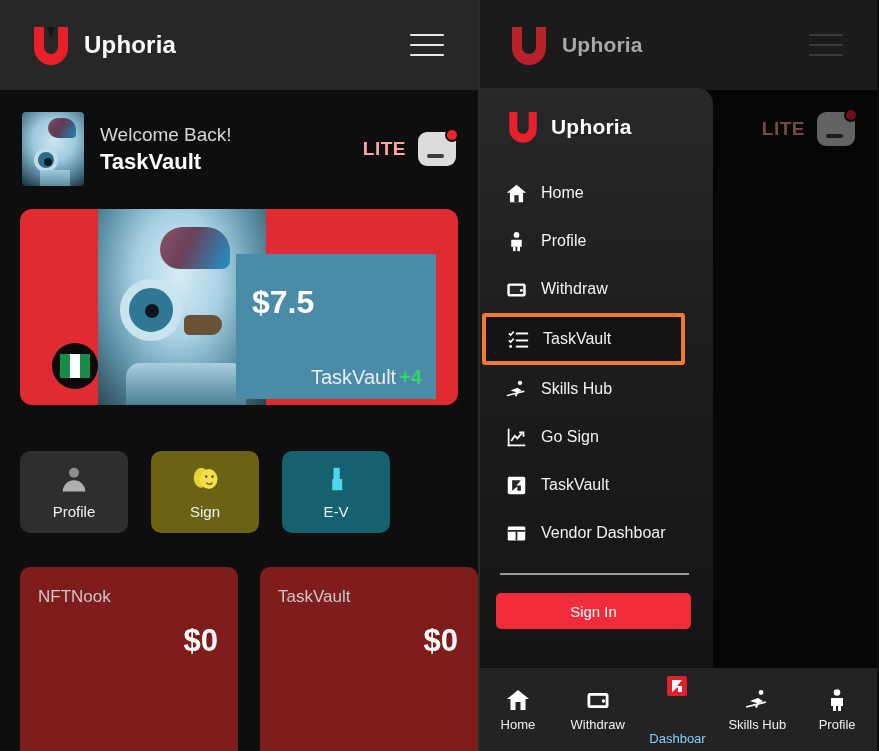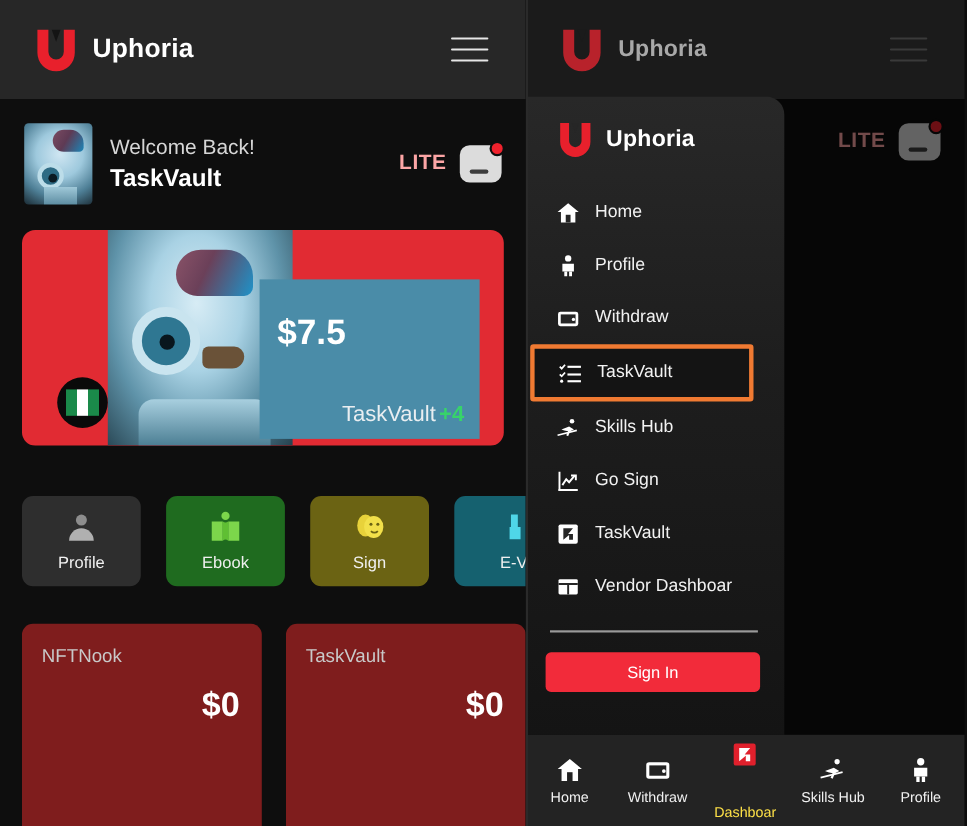--- a/index.html
+++ b/index.html
@@ -229,21 +229,21 @@
   
   .bottomnav{
     position:absolute; left:0; bottom:0; width:100%; height:83px;
     background:#232323; display:flex; align-items:center; z-index:45;
   }
   .bn-item{
     flex:1 1 0; display:flex; flex-direction:column; align-items:center;
     justify-content:center; gap:5px; cursor:pointer; height:100%;
   }
   .bn-label{ color:#f0f0f0; font-size:13px; text-align:center; line-height:15px; }
-  .bn-item.active .bn-label{ color:#fde047;margin-top:28px; }
+  .bn-item.active .bn-label{ color:#7dd3fc;margin-top:28px; }
   .bn-icon{ width:24px; height:24px; display:block; }
 </style>
 </head>
 <body>
 
 <div id="root">
 
   <div class="panel-left">
 
     <div class="appbar">
@@ -302,29 +302,20 @@
       </div>
     </div>
 
     <div class="tiles">
       <div class="tile profile">
         <svg class="tile-icon" viewBox="0 0 24 24">
           <circle cx="12" cy="7" r="4" fill="#8d8d8d"></circle>
           <path d="M3 22a9 9 0 0 1 18 0z" fill="#b0b0b0"></path>
         </svg>
         <div class="tile-label">Profile</div>
-      </div>
-      <div class="tile ebook">
-        <svg class="tile-icon" viewBox="0 0 24 24">
-          <circle cx="12" cy="4" r="3" fill="#7cd64b"></circle>
-          <path d="M2 8h8v14H2z" fill="#7cd64b"></path>
-            <path d="M14 8h8v14h-8z" fill="#7cd64b"></path>
-          <path d="M10 8c1.5 1 2.5 1 4 0v14c-1.5-1-2.5-1-4 0z" fill="#5fbf33"></path>
-        </svg>
-        <div class="tile-label">Ebook</div>
       </div>
       <div class="tile nfts">
         <svg class="tile-icon" viewBox="0 0 24 24">
           <ellipse cx="9" cy="11" rx="6" ry="8" fill="#e8d23a"></ellipse>
           <ellipse cx="15" cy="12" rx="7" ry="8" fill="#f2e04a"></ellipse>
           <circle cx="13" cy="10" r="1.1" fill="#6b6313"></circle>
             <circle cx="18" cy="10" r="1.1" fill="#6b6313"></circle>
           <path d="M13 15c1.5 1.6 3.5 1.6 5 0" stroke="#6b6313" stroke-width="1.3" fill="none"></path>
         </svg>
         <div class="tile-label">Sign</div>

